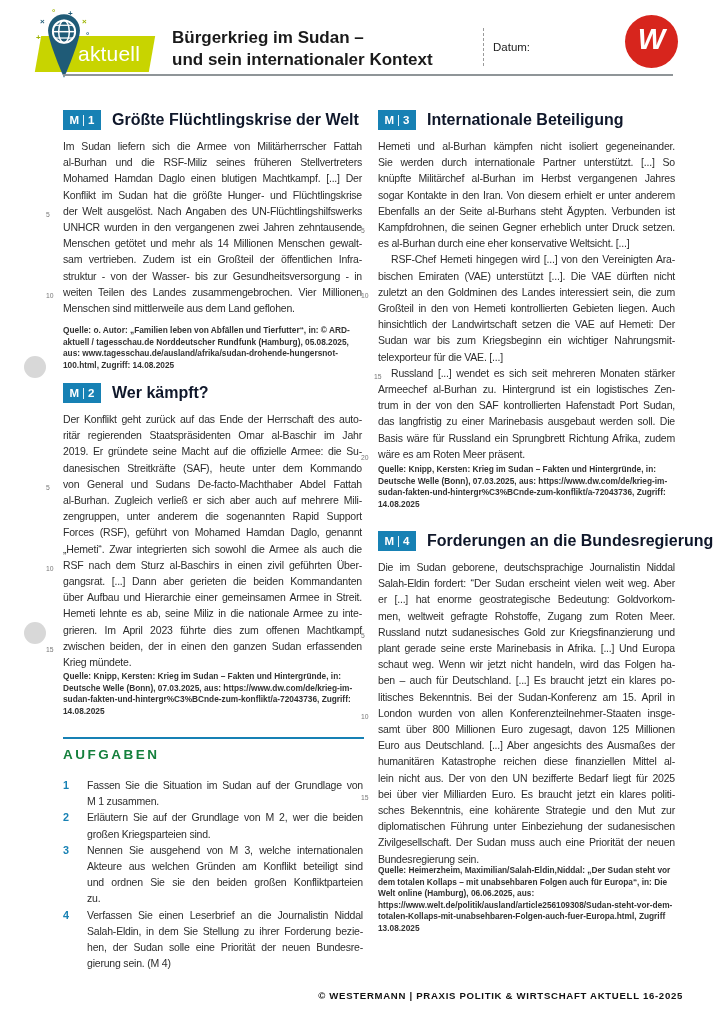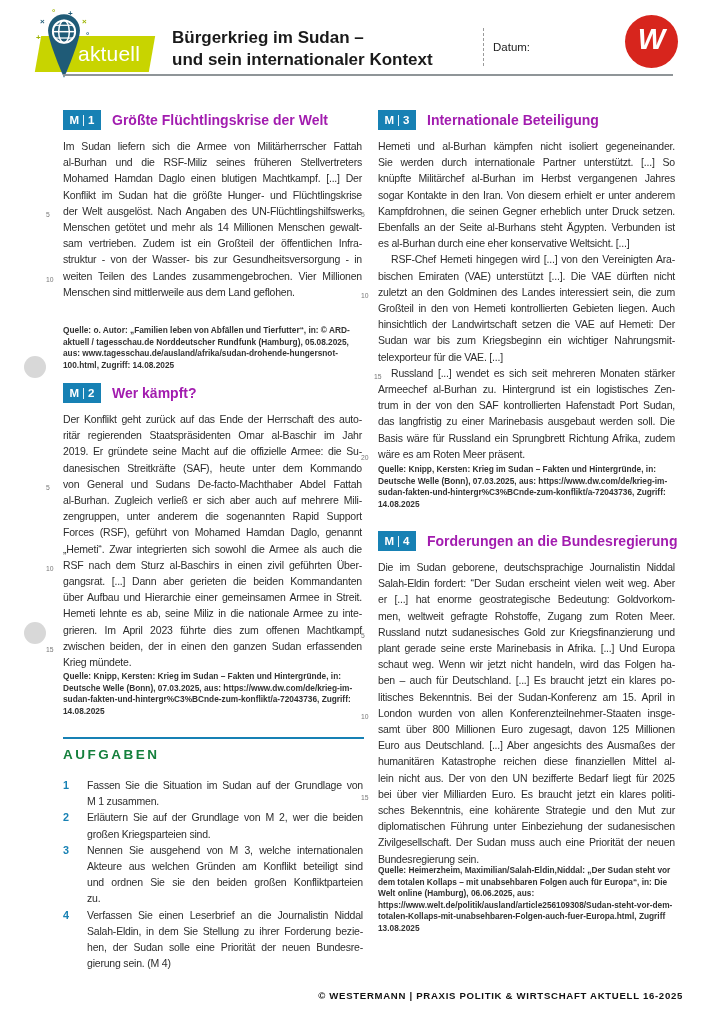--- a/index.html
+++ b/index.html
@@ -29,21 +29,21 @@
   .header-rule { position:absolute; left:63px; top:74px; width:610px; height:2px; background:#8f9598; }
 
   
   .punch { position:absolute; left:24px; width:22px; height:22px; border-radius:50%; background:#d8d8d8; }
 
   
   .sec-head { position:absolute; display:flex; align-items:center; gap:11px; }
   .m-tag { background:#1781b4; color:#ffffff; font-weight:bold; font-size:11.5px;
     width:38px; height:20px; display:flex; align-items:center; justify-content:center; gap:4px; flex:0 0 auto; }
   .m-tag .bar { width:1px; height:11px; background:#ffffff; opacity:.9; }
-  .sec-title { font-weight:bold; font-size:14px; color:#a21caf; white-space:nowrap; }
+  .sec-title { font-weight:bold; font-size:16px; color:#0f172a; white-space:nowrap; }
 
   
   .body-text { position:absolute; font-size:10.5px; letter-spacing:-0.2px; line-height:16.2px; color:#2d2d2d; }
   .para { margin:0; }
   .line { position:relative; text-align:justify; text-align-last:justify;
     white-space:nowrap; overflow:visible; }
   .line.last { text-align-last:left; }
   .para.indent .line:first-child { text-indent:13px; }
   .lineno { position:absolute; left:-17px; top:4px; width:13px; text-align:right;
     font-size:6.8px; letter-spacing:0; color:#777777; }
@@ -113,20 +113,21 @@
     </div>
     <div class="sec-title">Größte Flüchtlingskrise der Welt</div>
   </div>
   <div class="body-text" style="left:63px; top:138px; width:299px;">
       <div class="para">
         <div class="line">Im Sudan liefern sich die Armee von Militärherrscher Fattah</div>
         <div class="line">al-Burhan und die RSF-Miliz seines früheren Stellvertreters</div>
         <div class="line">Mohamed Hamdan Daglo einen blutigen Machtkampf. [...] Der</div>
         <div class="line">Konflikt im Sudan hat die größte Hunger- und Flüchtlingskrise</div>
         <div class="line">der Welt ausgelöst. Nach Angaben des UN-Flüchtlingshilfswerks<span class="lineno">5</span></div>
+        <div class="line">UNHCR wurden in den vergangenen zwei Jahren zehntausende</div>
         <div class="line">Menschen getötet und mehr als 14 Millionen Menschen gewalt-</div>
         <div class="line">sam vertrieben. Zudem ist ein Großteil der öffentlichen Infra-</div>
         <div class="line">struktur - von der Wasser- bis zur Gesundheitsversorgung - in</div>
         <div class="line">weiten Teilen des Landes zusammengebrochen. Vier Millionen<span class="lineno">10</span></div>
         <div class="line last">Menschen sind mittlerweile aus dem Land geflohen.</div>
       </div>
     </div>
   <div class="source" style="left:63px; top:325px; width:296px;">Quelle:  o. Autor: „Familien leben von Abfällen und Tierfutter“, in: © ARD-aktuell / tagesschau.de Norddeutscher Rundfunk (Hamburg), 05.08.2025, aus: www.tagesschau.de/ausland/afrika/sudan-drohende-hungersnot-100.html, Zugriff: 14.08.2025</div>
 
   <div class="sec-head" style="left:63px; top:383px;">
@@ -203,22 +204,22 @@
         <span>3</span>
     </div>
     <div class="sec-title">Internationale Beteiligung</div>
   </div>
   <div class="body-text" style="left:378px; top:138px; width:297px;">
       <div class="para">
         <div class="line">Hemeti und al-Burhan kämpfen nicht isoliert gegeneinander.</div>
         <div class="line">Sie werden durch internationale Partner unterstützt. [...] So</div>
         <div class="line">knüpfte Militärchef al-Burhan im Herbst vergangenen Jahres</div>
         <div class="line">sogar Kontakte in den Iran. Von diesem erhielt er unter anderem</div>
+        <div class="line">Ebenfalls an der Seite al-Burhans steht Ägypten. Verbunden ist</div>
         <div class="line">Kampfdrohnen, die seinen Gegner erheblich unter Druck setzen.<span class="lineno">5</span></div>
-        <div class="line">Ebenfalls an der Seite al-Burhans steht Ägypten. Verbunden ist</div>
         <div class="line last">es al-Burhan durch eine eher konservative Weltsicht. [...]</div>
       </div>
       <div class="para indent">
         <div class="line">RSF-Chef Hemeti hingegen wird [...] von den Vereinigten Ara-</div>
         <div class="line">bischen Emiraten (VAE) unterstützt [...]. Die VAE dürften nicht</div>
         <div class="line">zuletzt an den Goldminen des Landes interessiert sein, die zum<span class="lineno">10</span></div>
         <div class="line">Großteil in den von Hemeti kontrollierten Gebieten liegen. Auch</div>
         <div class="line">hinsichtlich der Landwirtschaft setzen die VAE auf Hemeti: Der</div>
         <div class="line">Sudan war bis zum Kriegsbeginn ein wichtiger Nahrungsmit-</div>
         <div class="line last">telexporteur für die VAE. [...]</div>

